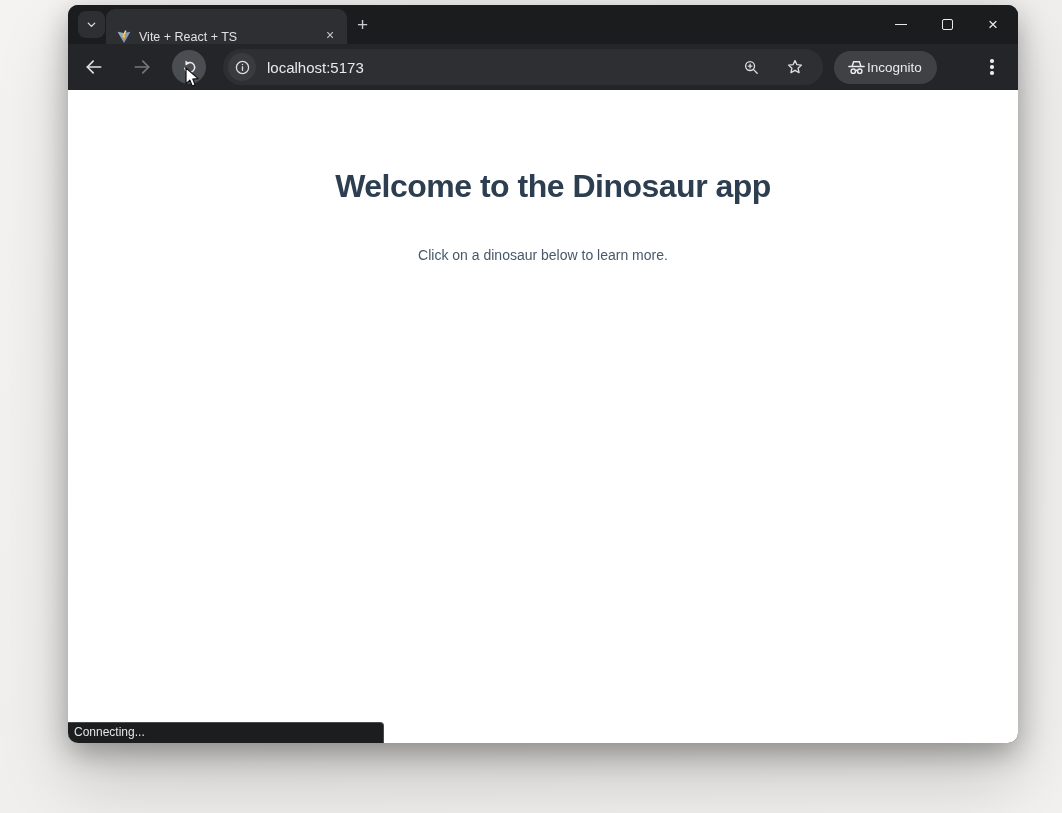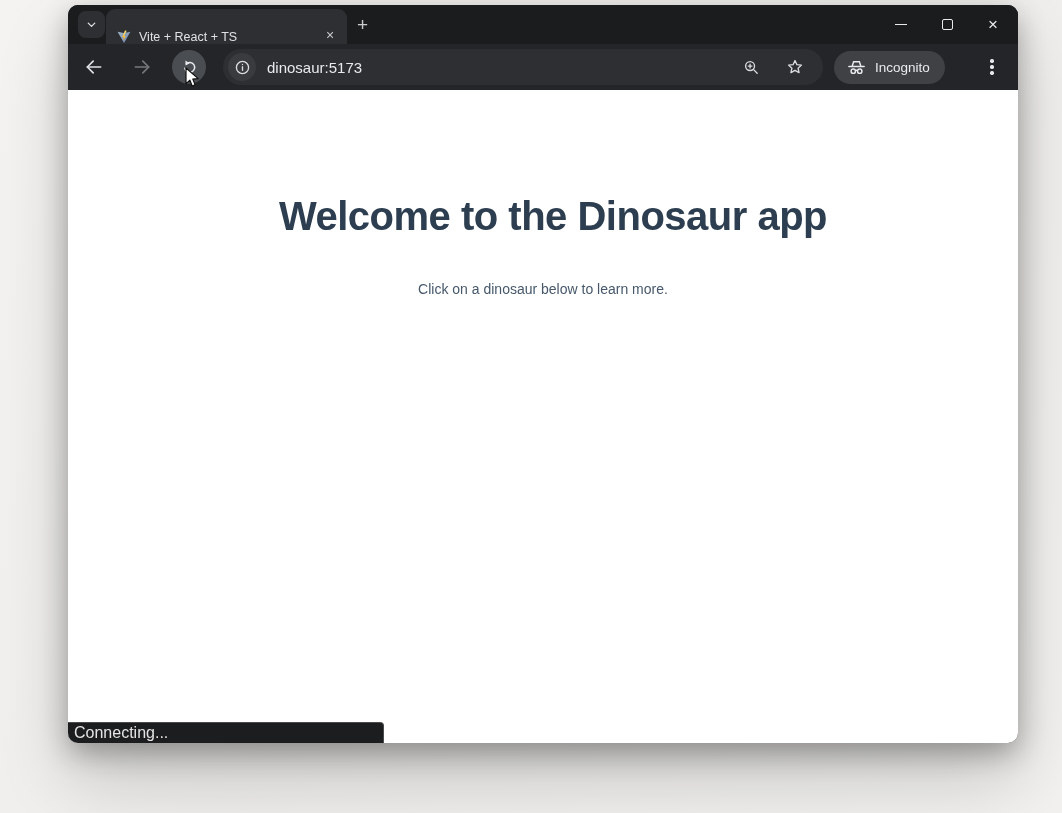--- a/index.html
+++ b/index.html
@@ -58,41 +58,41 @@
     margin-left:17px; width:600px; height:36px; border-radius:18px;
     background:#2e2f32; display:flex; align-items:center; padding:0 12px 0 5px; flex:0 0 auto;
   }
   .site-info-chip { width:28px; height:28px; border-radius:50%; background:#393b3e;
     display:flex; align-items:center; justify-content:center; flex:0 0 auto; }
   .url-text { margin-left:11px; font-size:15px; color:#e8eaed; flex:1; white-space:nowrap; overflow:hidden; }
   .omni-right { display:flex; align-items:center; gap:20px; margin-left:auto; padding-right:4px; }
   .icon-btn { width:24px; height:24px; display:flex; align-items:center; justify-content:center; }
   .incognito-badge {
     margin-left:11px; height:33px; border-radius:17px; background:#3f4144;
-    display:flex; align-items:center; padding:0 15px 0 12px; gap:8px; flex:0 0 auto;
+    display:flex; align-items:center; padding:0 15px 0 12px; flex:0 0 auto;
   }
   .incognito-label { font-size:13.5px; color:#e8eaed; }
   .menu-btn { margin-left:auto; margin-right:12px; width:28px; height:28px;
     display:flex; flex-direction:column; align-items:center; justify-content:center; gap:2.6px; }
   .menu-btn i { width:3.4px; height:3.4px; border-radius:50%; background:#e8eaed; display:block; }
 
   
   .content { position:relative; height:653px; background:#ffffff; text-align:center; }
   .page-heading {
-    padding-top:104px; font-size:40px; font-weight:700; letter-spacing:-0.5px;
+    padding-top:78px; font-size:32px; font-weight:700; letter-spacing:-0.5px;
     color:#2c3e50;
     margin-left:20px;
   }
   .page-subtitle { margin-top:42px; font-size:14px; color:#46586a; }
 
   .status-bubble {
     position:absolute; left:0; bottom:0; width:316px; height:21px;
     background:#1c1d1f; border-top:1px solid #4a4b4d; border-right:1px solid #4a4b4d;
     border-top-right-radius:4px;
-    color:#e4e4e4; font-size:16px; line-height:19px; padding-left:6px; text-align:left;
+    color:#e4e4e4; font-size:12px; line-height:19px; padding-left:6px; text-align:left;
   }
 
   
   .cursor { position:absolute; left:117px; top:62px; z-index:20; pointer-events:none; }
 
   svg { display:block; }
 </style>
 </head>
 <body>
 
@@ -170,21 +170,21 @@
     <div class="omnibox">
       <div class="site-info-chip">
         <span>
           <svg width="17" height="17" viewBox="0 0 24 24" fill="none" stroke="#dadce0" stroke-width="1.9" stroke-linecap="round">
             <circle cx="12" cy="12" r="8.6"></circle>
               <path d="M12 11v5"></path>
               <path d="M12 7.6v.2"></path>
           </svg>
         </span>
       </div>
-      <span class="url-text">dinosaur:5173</span>
+      <span class="url-text">localhost:5173</span>
       <div class="omni-right">
         <div class="icon-btn">
           <span>
             <svg width="17" height="17" viewBox="0 0 24 24" fill="none" stroke="#dadce0" stroke-width="1.9" stroke-linecap="round">
               <circle cx="10" cy="10" r="6.3"></circle>
                 <path d="M15 15l5 5"></path>
                 <path d="M10 7.4v5.2M7.4 10h5.2"></path>
             </svg>
           </span>
         </div>

